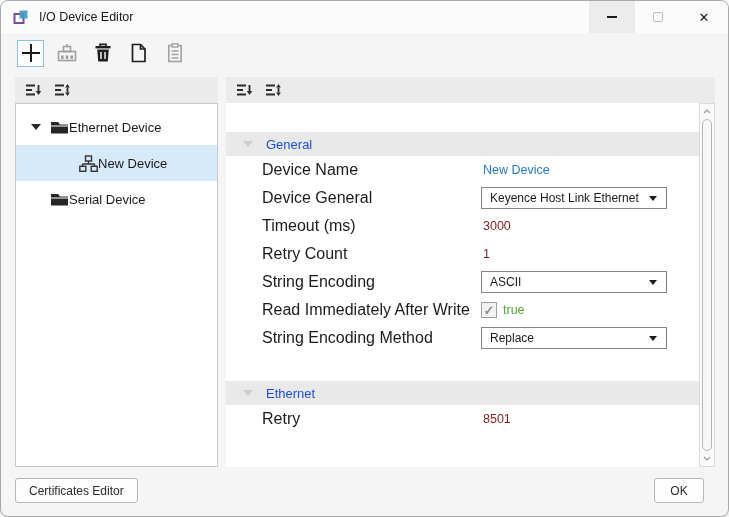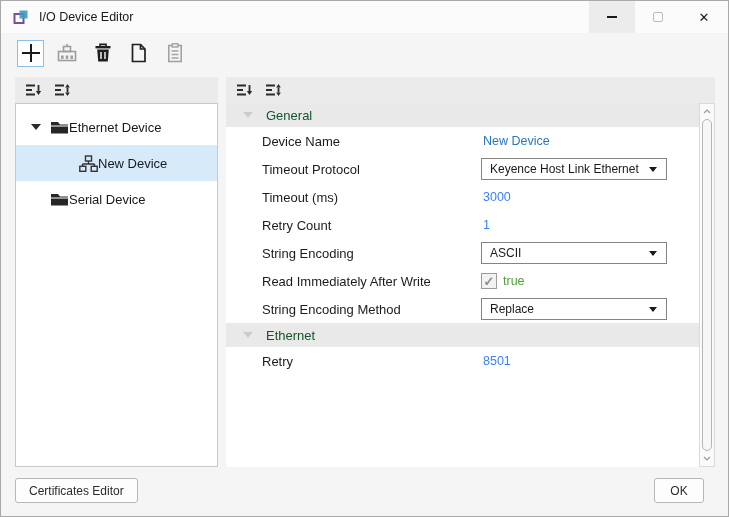--- a/index.html
+++ b/index.html
@@ -8,21 +8,21 @@
     background: #ffffff;
     font-family: "Liberation Sans", sans-serif;
     -webkit-font-smoothing: antialiased;
   }
   .window {
     position: relative;
     width: 729px;
     height: 517px;
     background: #f5f5f5;
     border: 1px solid #a9a9a9;
-    border-radius: 0;
+    border-radius: 8px;
     overflow: hidden;
     box-shadow: 0 2px 8px rgba(0,0,0,.15);
   }
 
   
   .titlebar {
     position: absolute; top: 0; left: 0; right: 0; height: 32px;
     background: #fbfbfb;
     display: flex; align-items: center;
   }
@@ -67,33 +67,33 @@
   .tree-row.selected { background: #d7eafa; }
   .tree-row.selected .row-icon { margin-left: 63px; }
 
   .right-panel { position: absolute; left: 225px; top: 76px; width: 489px; height: 390px; }
   .prop-area {
     position: absolute; top: 26px; left: 0; right: 16px; bottom: 0;
     background: #ffffff; overflow: hidden;
   }
   .section-header {
     height: 24px; background: #e9e9e9; display: flex; align-items: center;
-    font-size: 13px; color: #14532d;
+    font-size: 13px; color: #1d4ed8; margin-top: 29px;
   }
   .section-header .sec-tri {
     width: 0; height: 0; margin-left: 17px;
     border-left: 5px solid transparent; border-right: 5px solid transparent;
     border-top: 6px solid #cdcdcd;
   }
   .section-header .sec-title { margin-left: 13px; }
   .prop-row { position: relative; height: 28px; display: flex; align-items: center; }
-  .prop-label { margin-left: 36px; font-size: 13px; color: #1b1b1b; }
+  .prop-label { margin-left: 36px; font-size: 16px; color: #1b1b1b; }
   .prop-value { position: absolute; left: 257px; font-size: 12.5px; }
   .val-blue   { color: #2878be; }
-  .val-orange { color: #3b82f6; }
+  .val-orange { color: #7f1d1d; }
   .val-green  { color: #52a335; }
   .dropdown {
     position: absolute; left: 255px; top: 3px; width: 186px; height: 22px;
     background: #ffffff; border: 1px solid #848484;
     display: flex; align-items: center; padding-left: 8px;
     font-size: 12px; color: #1a1a1a;
   }
   .dd-arrow {
     position: absolute; right: 9px; top: 8px; width: 0; height: 0;
     border-left: 4.5px solid transparent; border-right: 4.5px solid transparent;
@@ -271,21 +271,21 @@
         <span class="sec-tri"></span>
         <span class="sec-title">General</span>
       </div>
 
       <div class="prop-row">
         <span class="prop-label">Device Name</span>
         <span class="prop-value val-blue">New Device</span>
       </div>
 
       <div class="prop-row">
-        <span class="prop-label">Timeout Protocol</span>
+        <span class="prop-label">Device General</span>
         <div class="dropdown">
           <span>Keyence Host Link Ethernet</span>
           <span class="dd-arrow"></span>
         </div>
       </div>
 
       <div class="prop-row">
         <span class="prop-label">Timeout (ms)</span>
         <span class="prop-value val-orange">3000</span>
       </div>

